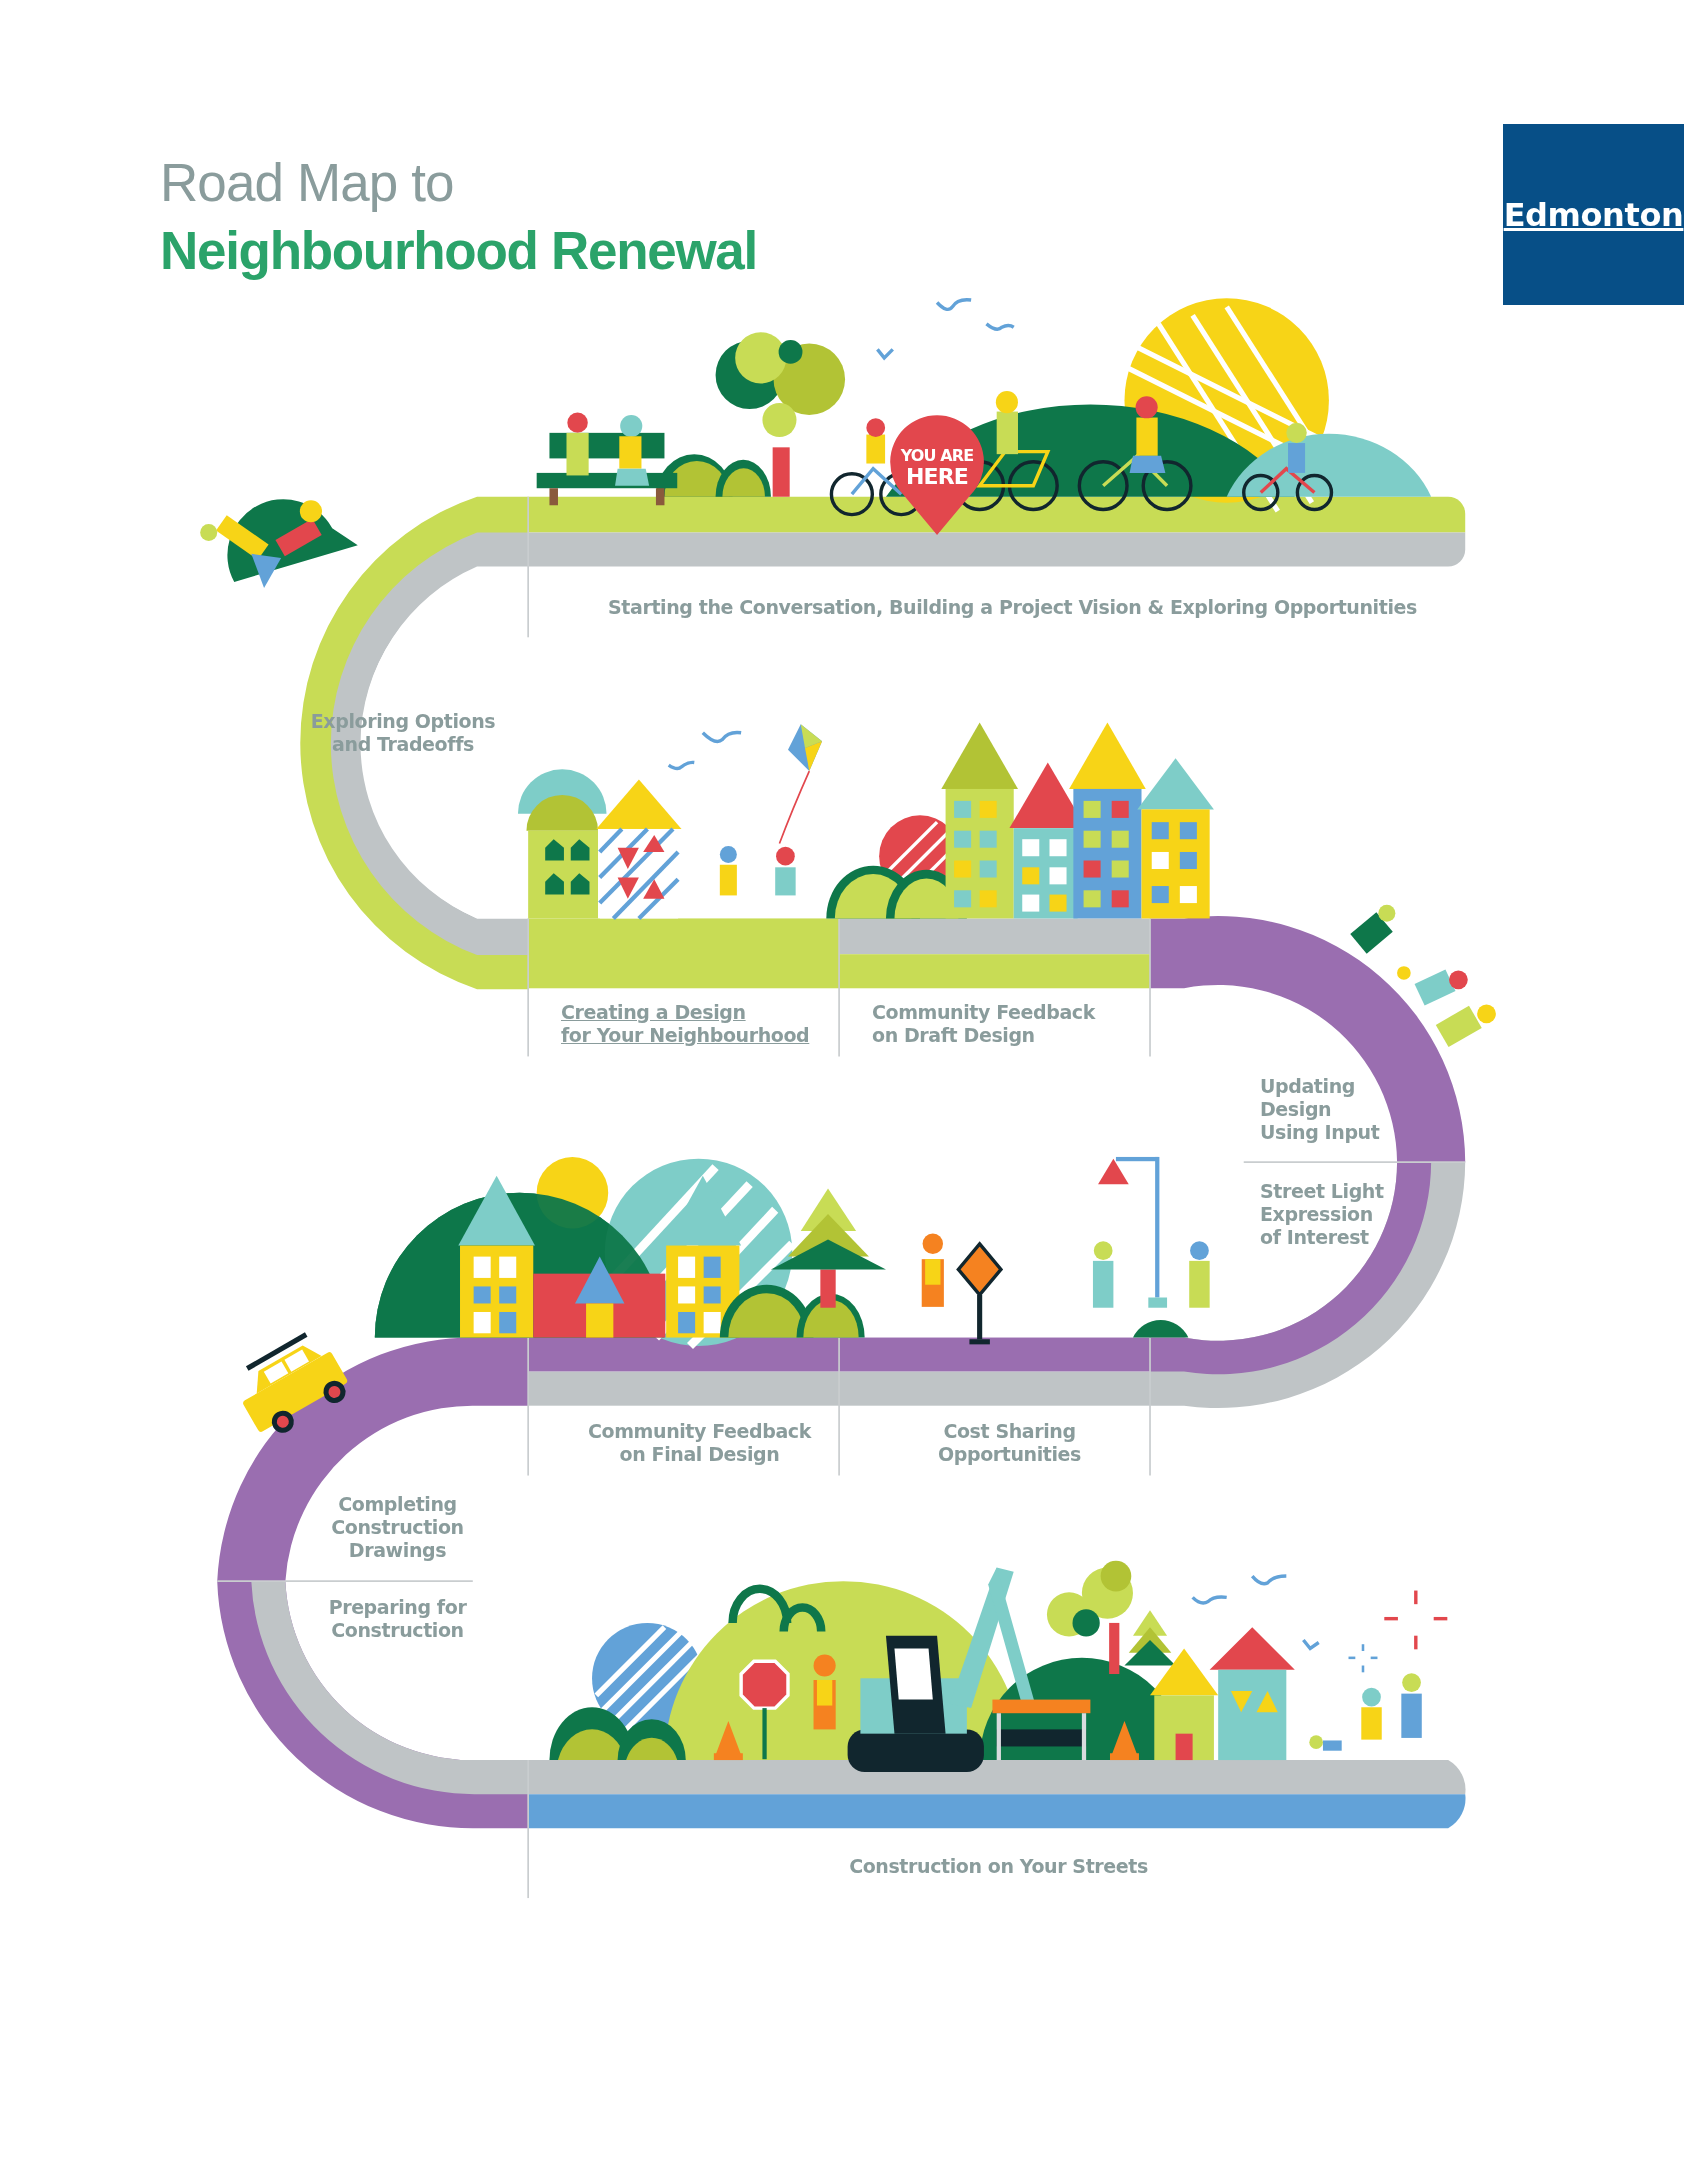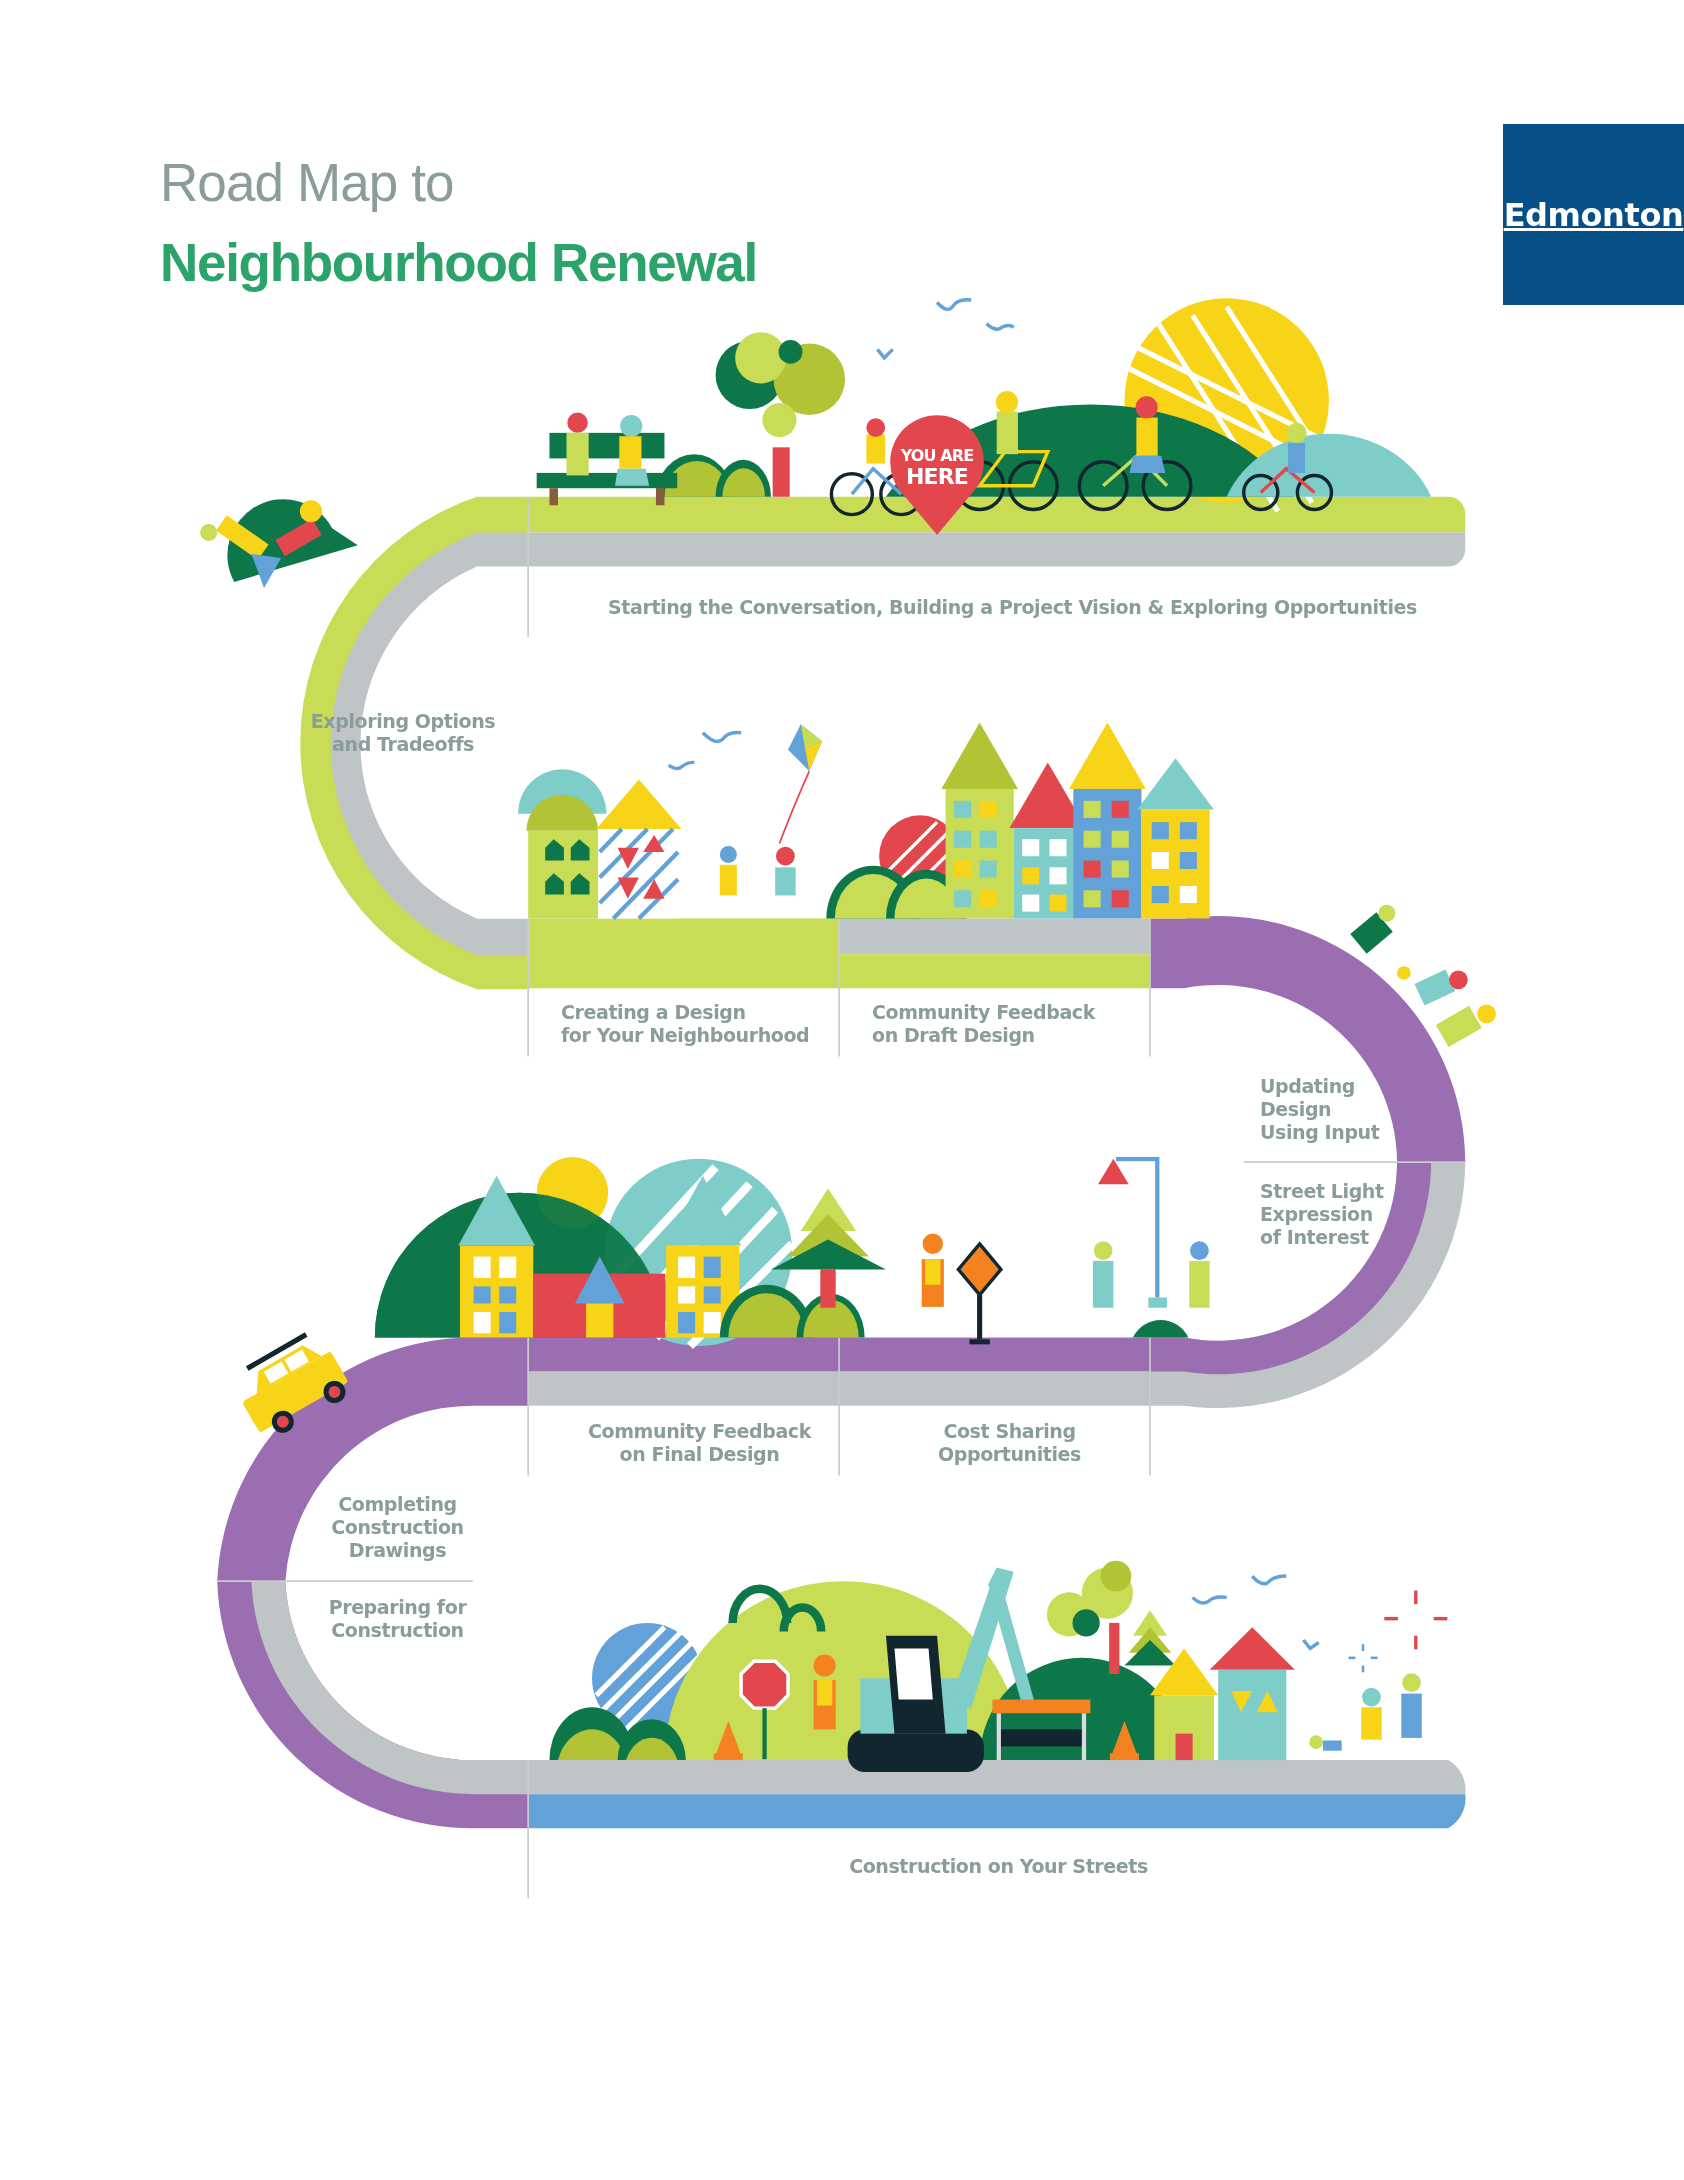--- a/index.html
+++ b/index.html
@@ -1,18 +1,18 @@
 <!DOCTYPE html>
 <html style="font-size:13.6px"><head>
 <meta charset="utf-8">
 <style>
   html, body { margin: 0; padding: 0; background: #ffffff; }
   body { width: 1685px; height: 2181px; position: relative; overflow: hidden; font-family: "Liberation Sans", "DejaVu Sans", sans-serif; }
   .title-1 { position: absolute; left: 160px; top: 152px; font-size: 53px; color: #8a9c9c; font-weight: 400; letter-spacing: -0.9px; }
-  .title-2 { position: absolute; left: 160px; top: 220px; font-size: 53px; color: #2ba36a; font-weight: 700; letter-spacing: -1.3px; margin-top: 12px; }
+  .title-2 { position: absolute; left: 160px; top: 220px; font-size: 53px; color: #2ba36a; font-weight: 700; letter-spacing: -1.3px; }
   .logo { position: absolute; left: 1503px; top: 124px; width: 181px; height: 181px; background: #074f87; display: flex; align-items: center; justify-content: center; }
   .logo span { color: #ffffff; font-weight: 700; font-size: 32px; letter-spacing: -0.4px; font-family: "DejaVu Sans", sans-serif; text-decoration: underline; }
   svg.scene { position: absolute; left: 0; top: 0; }
   .label { position: absolute; color: #8a9c9c; font-weight: 700; font-size: 19px; line-height: 23px; font-family: "DejaVu Sans", sans-serif; letter-spacing: -0.4px; white-space: nowrap; margin-left: 16px; }
   .label.right { text-align: center; }
   .label.center { text-align: center; }
 </style>
 </head>
 <body>
 
@@ -431,21 +431,21 @@
   <div style="font-size:22px; line-height:24px;">HERE</div>
 </div>
 
 <div class="label center" style="left:528px; top:596px; width:937px;">Starting the Conversation, Building a Project Vision &amp; Exploring Opportunities</div>
 
 <div class="label right" style="left:290px; top:710px; width:194px;">
   <div>Exploring Options</div>
   <div>and Tradeoffs</div>
 </div>
 
-<div class="label" style="left:545px; top:1001px;">
+<div class="label" style="left:545px; top:1001px;text-decoration:underline;">
   <div>Creating a Design</div>
   <div>for Your Neighbourhood</div>
 </div>
 
 <div class="label" style="left:856px; top:1001px;">
   <div>Community Feedback</div>
   <div>on Draft Design</div>
 </div>
 
 <div class="label" style="left:1244px; top:1075px;">

